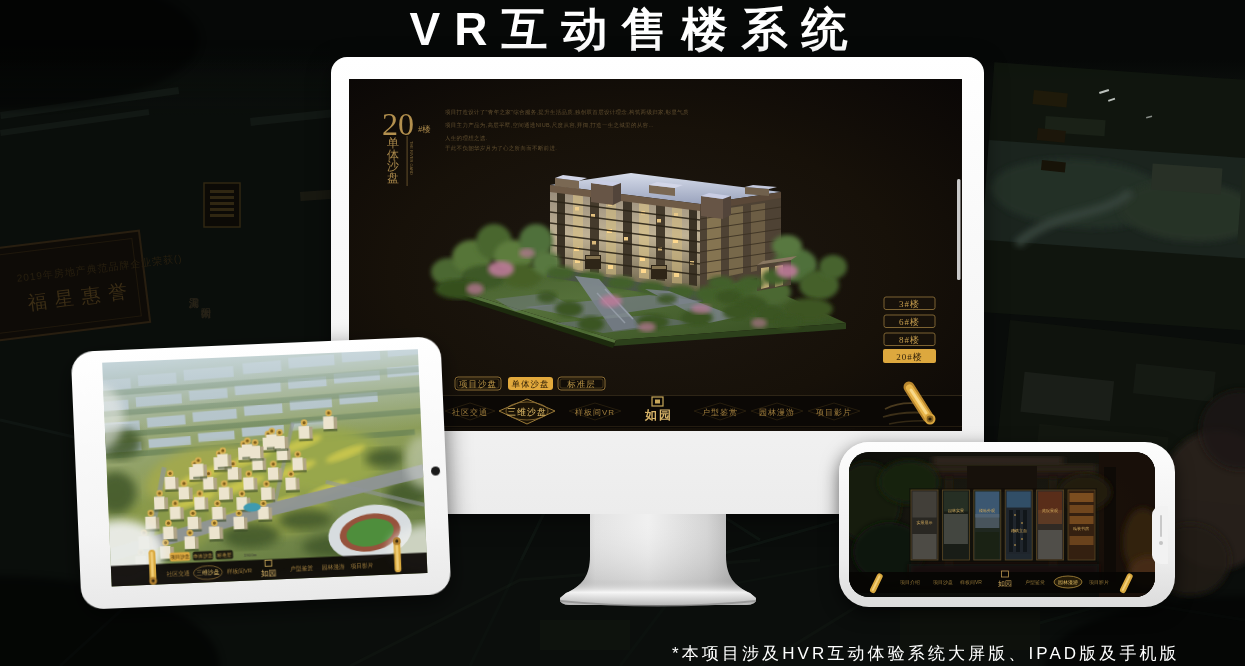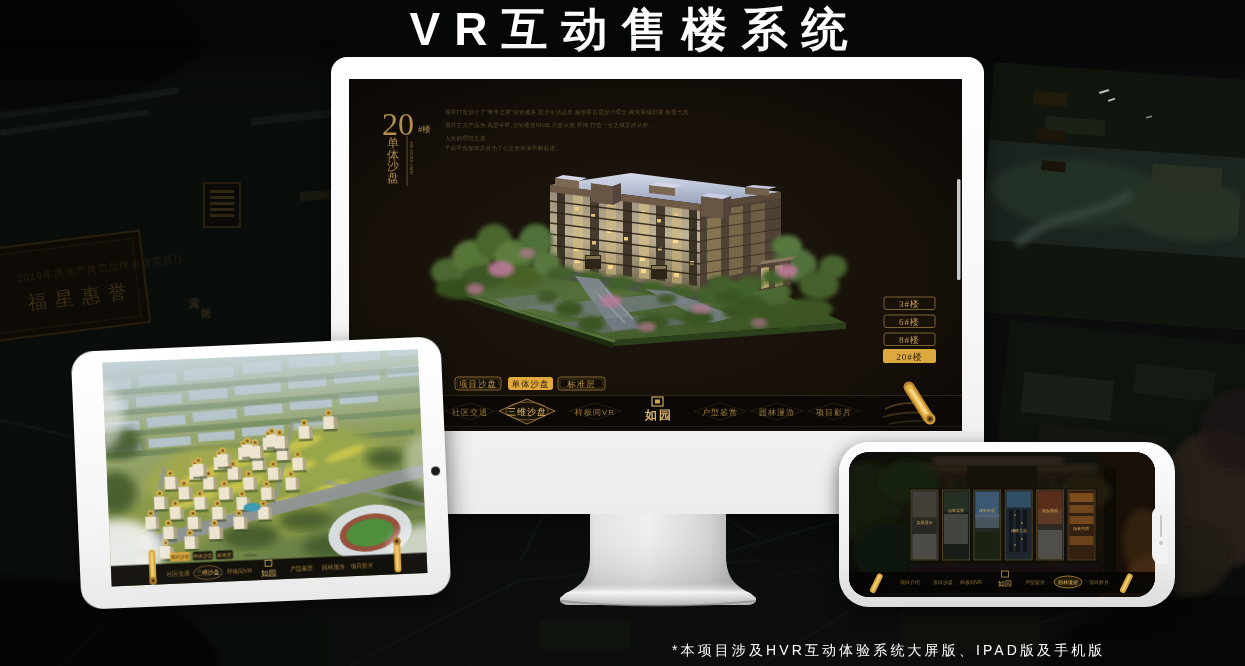--- a/index.html
+++ b/index.html
@@ -1013,16 +1013,16 @@
     </svg>
     </div>
     <div class="abs" style="right:7px;top:64px;width:16px;height:58px;border-radius:9px 0 0 9px;
          background:#f2f2f2;"></div>
     <div class="abs" style="right:13px;top:73px;width:2px;height:22px;border-radius:1px;
          background:#c9c9c9;"></div>
     <div class="abs" style="right:12px;top:99px;width:4px;height:4px;border-radius:50%;
          background:#c4c4c4;"></div>
   </div>
 
-  <div class="abs" style="left:672px;top:642px;width:560px;color:#ffffff;font-size:14px;
+  <div class="abs" style="left:672px;top:642px;width:560px;color:#ffffff;font-size:17px;
        letter-spacing:3.1px;">*本项目涉及HVR互动体验系统大屏版、IPAD版及手机版</div>
 
 </div>
 
 </body></html>

